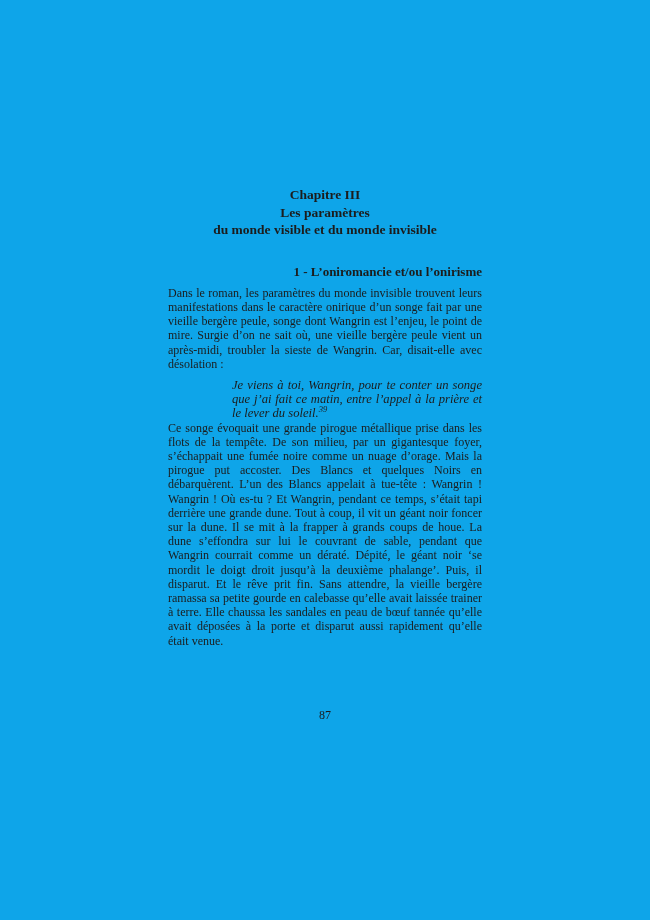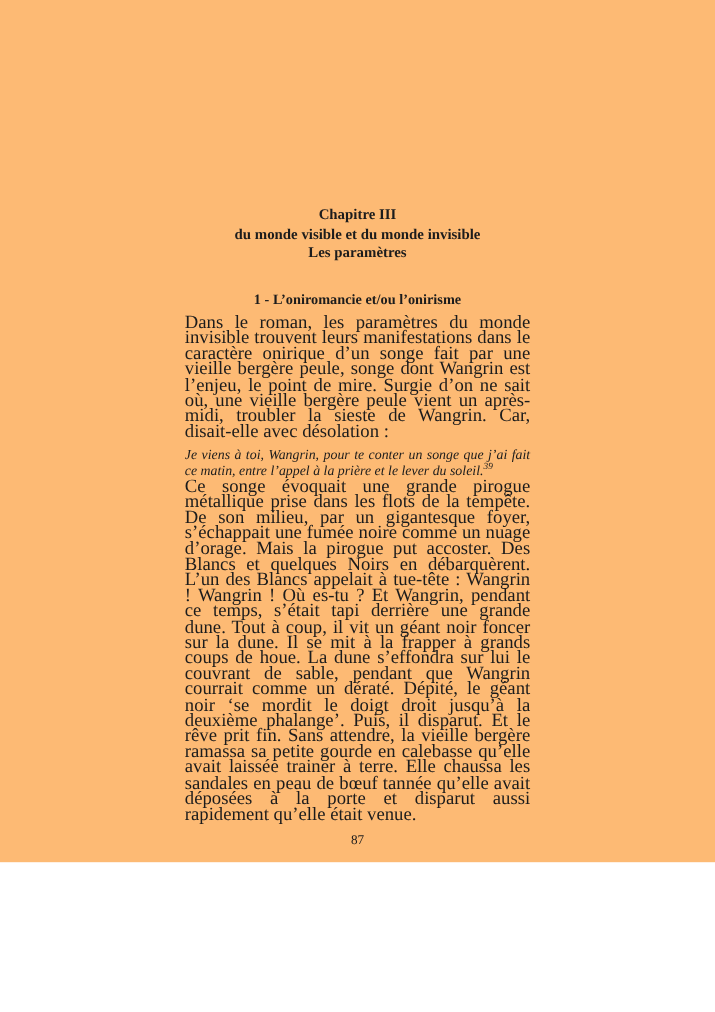--- a/index.html
+++ b/index.html
@@ -3,22 +3,22 @@
 <meta charset="utf-8">
 <style>
   html, body {
     margin: 0;
     padding: 0;
     background: #ffffff;
   }
   .page {
     position: relative;
     width: 650px;
-    height: 784px;
-    background: #fdba74;
+    height: 920px;
+    background: #0ea5e9;
     font-family: "Liberation Serif", "DejaVu Serif", serif;
     color: #1c1c1c;
     overflow: hidden;
   }
   .text-block {
     position: absolute;
     left: 168px;
     top: 186px;
     width: 314px;
   }
@@ -26,33 +26,34 @@
     text-align: center;
     font-weight: bold;
     font-size: 13.5px;
     line-height: 17.5px;
   }
   .section-heading {
     margin-top: 26px;
     font-weight: bold;
     font-size: 13px;
     line-height: 14.2px;
-    text-align: center;
+    text-align: right;
   }
   .para {
-    font-size: 17px;
+    font-size: 12px;
     line-height: 14.2px;
     text-align: justify;
     margin: 0;
   }
   .para-first {
     margin-top: 7px;
   }
   .quote-block {
     margin-top: 7px;
+    margin-left: 64px;
     font-style: italic;
     font-size: 12.6px;
     line-height: 14.2px;
     text-align: justify;
   }
   .para-second {
     margin-top: 0;
   }
   sup {
     font-size: 8.5px;
@@ -75,37 +76,37 @@
     font-size: 10.8px;
     line-height: 13px;
     text-align: left;
   }
   .footnote-text sup {
     font-size: 7.5px;
   }
   .page-number {
     position: absolute;
     left: 168px;
-    top: 756px;
+    top: 708px;
     width: 314px;
     text-align: center;
     font-size: 12px;
   }
 </style>
 </head>
 <body>
 
 <div class="page">
 
   <div class="text-block">
 
     <div class="chapter-title">
       <div>Chapitre III</div>
+      <div>Les paramètres</div>
       <div>du monde visible et du monde invisible</div>
-      <div>Les paramètres</div>
     </div>
 
     <div class="section-heading">1 - L’oniromancie et/ou l’onirisme</div>
 
     <p class="para para-first">Dans le roman, les paramètres du monde invisible trouvent leurs manifestations dans le caractère onirique d’un songe fait par une vieille bergère peule, songe dont Wangrin est l’enjeu, le point de mire. Surgie d’on ne sait où, une vieille bergère peule vient un après-midi, troubler la sieste de Wangrin. Car, disait-elle avec désolation :</p>
 
     <div class="quote-block"><span>Je viens à toi, Wangrin, pour te conter un songe que j’ai fait ce matin, entre l’appel à la prière et le lever du soleil.</span><sup>39</sup></div>
 
     <p class="para para-second">Ce songe évoquait une grande pirogue métallique prise dans les flots de la tempête. De son milieu, par un gigantesque foyer, s’échappait une fumée noire comme un nuage d’orage. Mais la pirogue put accoster. Des Blancs et quelques Noirs en débarquèrent. L’un des Blancs appelait à tue-tête : Wangrin ! Wangrin ! Où es-tu ? Et Wangrin, pendant ce temps, s’était tapi derrière une grande dune. Tout à coup, il vit un géant noir foncer sur la dune. Il se mit à la frapper à grands coups de houe. La dune s’effondra sur lui le couvrant de sable, pendant que Wangrin courrait comme un dératé. Dépité, le géant noir ‘se mordit le doigt droit jusqu’à la deuxième phalange’. Puis, il disparut. Et le rêve prit fin. Sans attendre, la vieille bergère ramassa sa petite gourde en calebasse qu’elle avait laissée trainer à terre. Elle chaussa les sandales en peau de bœuf tannée qu’elle avait déposées à la porte et disparut aussi rapidement qu’elle était venue.</p>
 

